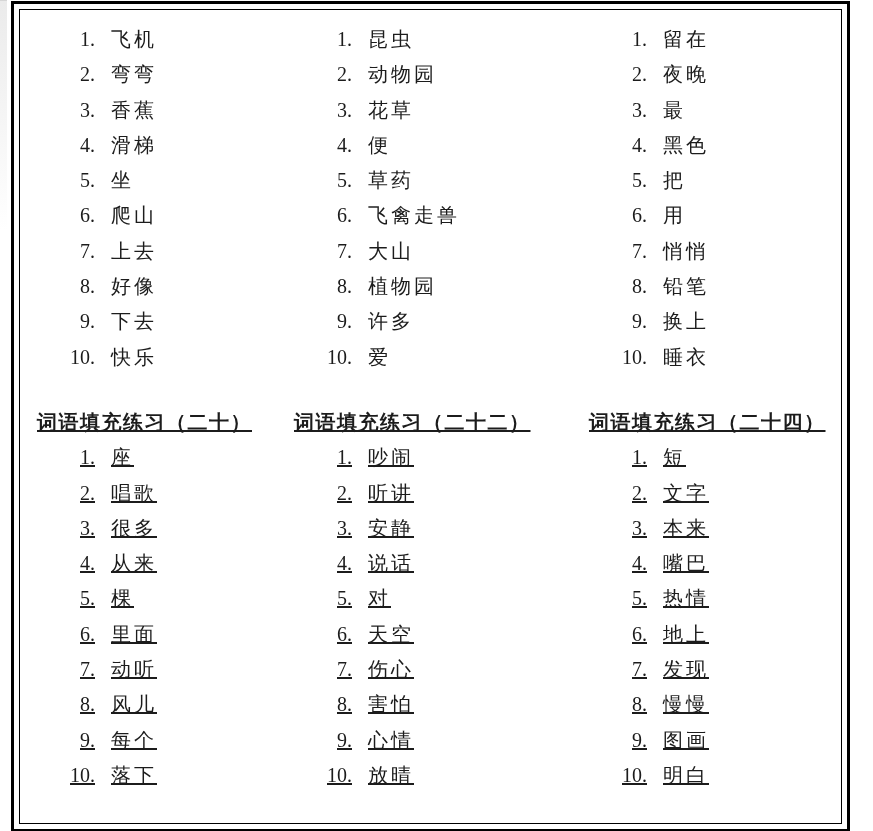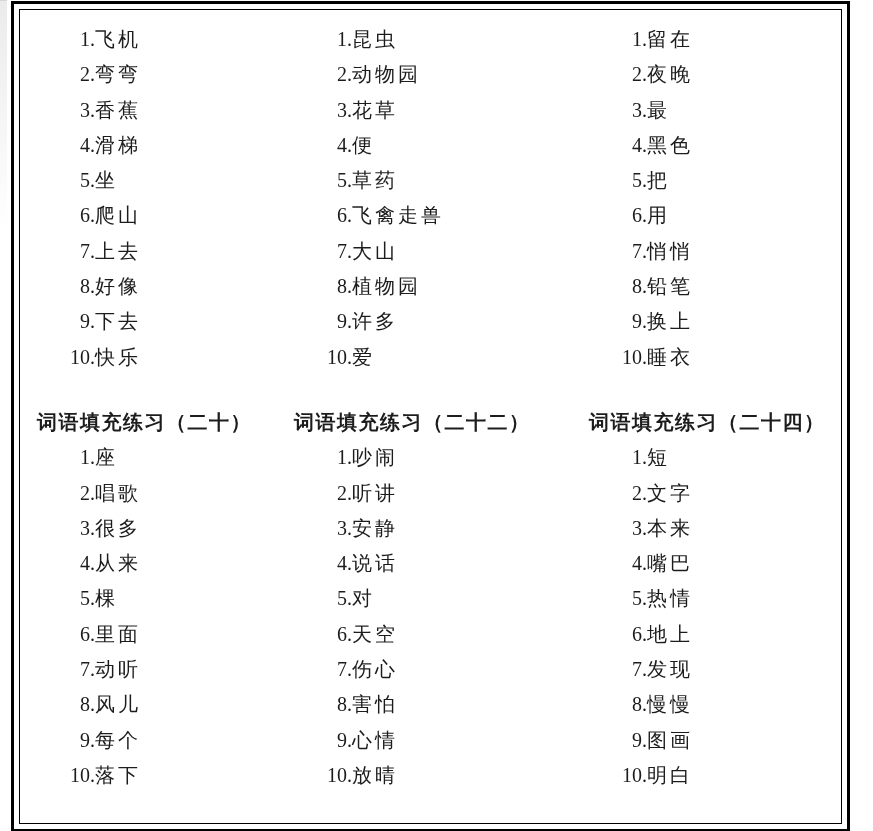--- a/index.html
+++ b/index.html
@@ -44,20 +44,21 @@
     padding: 12px 0 0 17px;
     overflow: hidden;
   }
   .row {
     display: grid;
     grid-template-columns: 257px 295px 1fr;
     align-items: start;
   }
   .row + .row {
     margin-top: 30px;
+    text-decoration: underline;
   }
   .section {
     min-width: 0;
   }
   .sec-title {
     font-weight: bold;
     font-size: 20px;
     line-height: 35.3px;
     letter-spacing: 1.5px;
     white-space: nowrap;
@@ -67,20 +68,21 @@
     font-size: 20px;
     line-height: 35.3px;
     white-space: nowrap;
   }
   .num {
     flex: none;
     width: 58px;
     text-align: right;
   }
   .word {
+    margin-left: 16px;
     letter-spacing: 3px;
   }
 </style>
 </head>
 <body>
 
 <div class="gutter"></div>
 
 <div class="page">
   <div class="page-inner">

